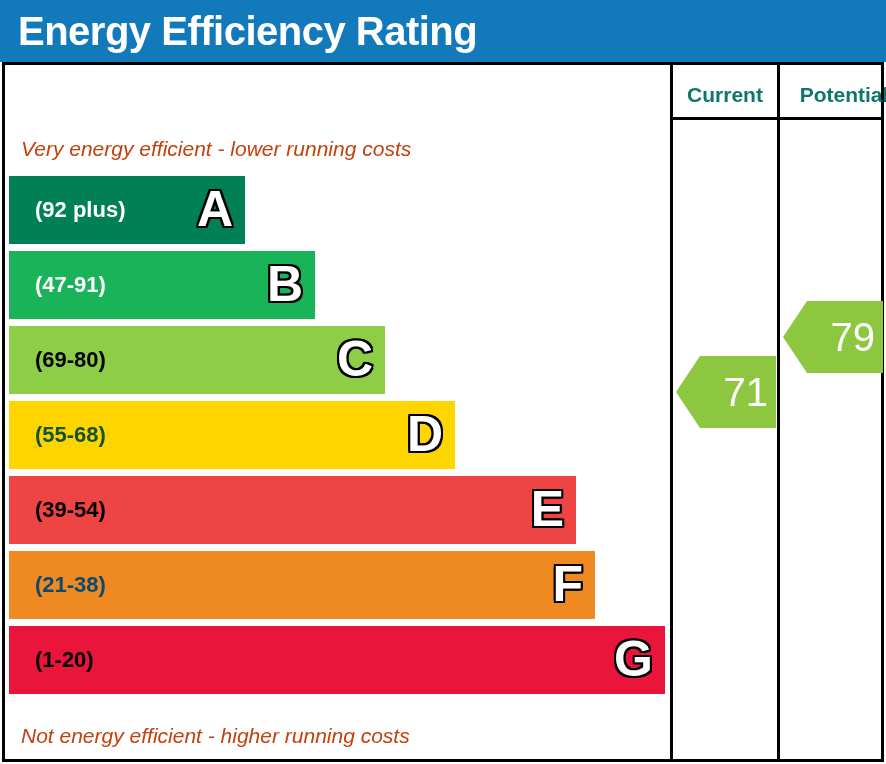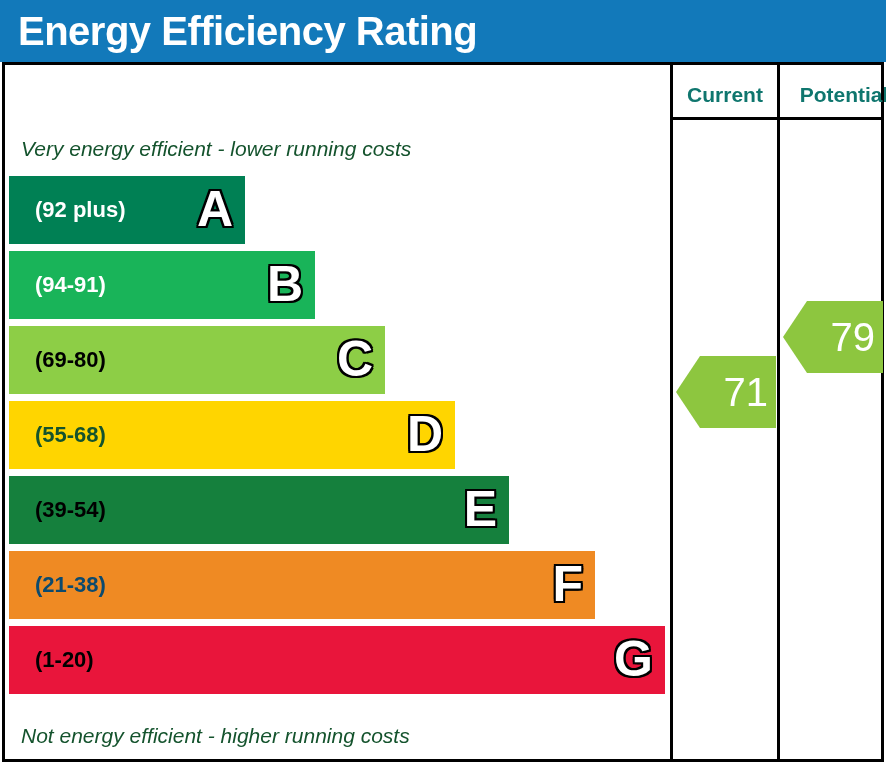--- a/index.html
+++ b/index.html
@@ -83,21 +83,21 @@
   }
   .col-head-current   { left: 668px; width: 104px; }
   .col-head-potential { left: 775px; width: 104px; padding-left: 12px; }
 
   
   .caption {
     position: absolute;
     left: 16px;
     font-style: italic;
     font-size: 21px;
-    color: #14532d;
+    color: #c2410c;
     white-space: nowrap;
   }
   .caption-top    { top: 72px; }
   .caption-bottom { top: 659px; }
 
   
   .band {
     position: absolute;
     left: 4px;
     height: 68px;
@@ -174,35 +174,35 @@
 
     <div class="caption caption-top">Very energy efficient - lower running costs</div>
     <div class="caption caption-bottom">Not energy efficient - higher running costs</div>
 
     <div class="band" style="top: 111px; width: 236px; background: rgb(0, 128, 84);">
       <span class="band-range" style="color: rgb(255, 255, 255);">(92 plus)</span>
       <span class="band-letter">A</span>
     </div>
 
     <div class="band" style="top: 186px; width: 306px; background: rgb(25, 180, 89);">
-      <span class="band-range" style="color: rgb(255, 255, 255);">(94-91)</span>
+      <span class="band-range" style="color: rgb(255, 255, 255);">(47-91)</span>
       <span class="band-letter">B</span>
     </div>
 
     <div class="band" style="top: 261px; width: 376px; background: rgb(141, 206, 70); padding-left: 16px;">
       <span class="band-range" style="color: rgb(0, 0, 0);">(69-80)</span>
       <span class="band-letter">C</span>
     </div>
 
     <div class="band" style="top: 336px; width: 446px; background: rgb(255, 213, 0);">
       <span class="band-range" style="color: #14532d;">(55-68)</span>
       <span class="band-letter">D</span>
     </div>
 
-    <div class="band" style="top: 411px; width: 500px; background: #15803d;">
+    <div class="band" style="top: 411px; width: 567px; background: #ef4444;">
       <span class="band-range" style="color: rgb(0, 0, 0);">(39-54)</span>
       <span class="band-letter">E</span>
     </div>
 
     <div class="band" style="top: 486px; width: 586px; background: rgb(239, 138, 35);">
       <span class="band-range" style="color: #0c4a6e; text-align: center;">(21-38)</span>
       <span class="band-letter">F</span>
     </div>
 
     <div class="band" style="top: 561px; width: 656px; background: rgb(233, 21, 59);">

